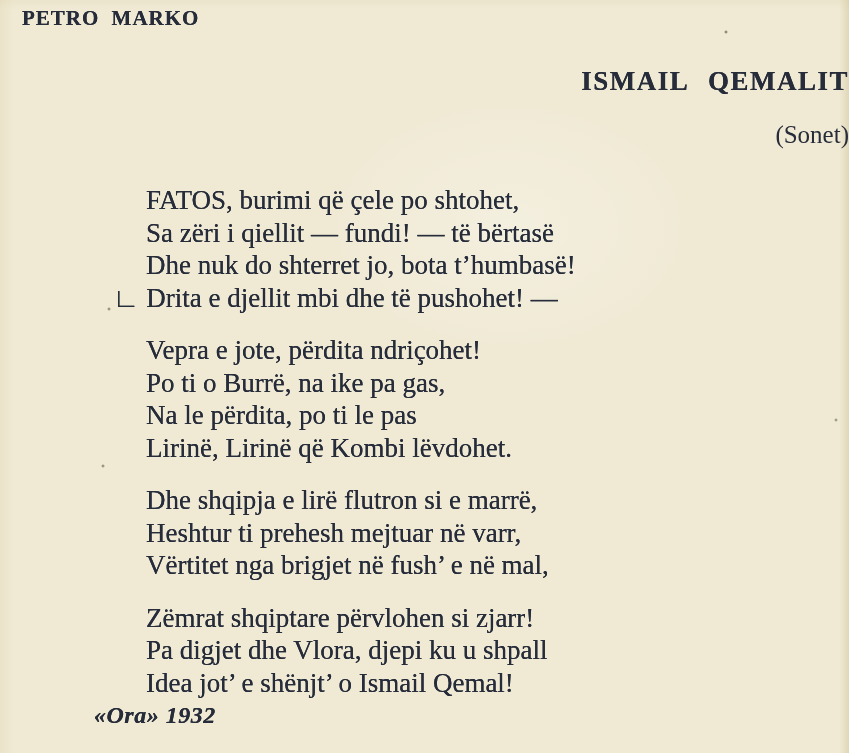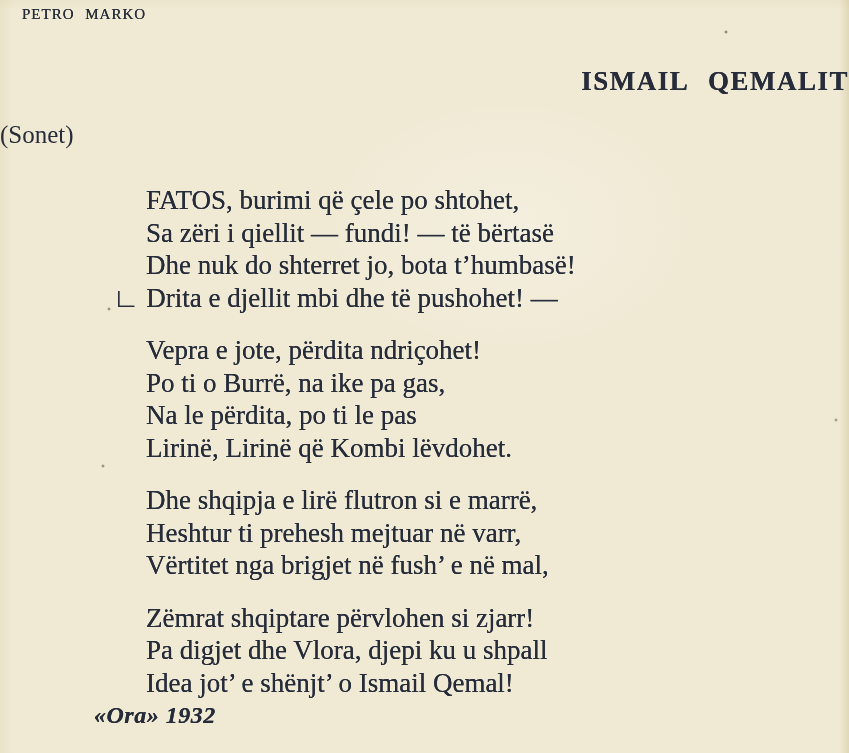--- a/index.html
+++ b/index.html
@@ -22,22 +22,22 @@
       linear-gradient(to right, rgba(216,205,165,0.25) 0, rgba(216,205,165,0) 14px),
       linear-gradient(to left, rgba(205,192,148,0.45) 0, rgba(205,192,148,0) 10px),
       linear-gradient(to bottom, rgba(216,205,165,0.2) 0, rgba(216,205,165,0) 10px);
     font-family: "Liberation Serif", "DejaVu Serif", serif;
     color: #262c39;
   }
   .author {
     position: absolute;
     left: 22px;
     top: 6px;
-    font-size: 15px;
-    font-weight: normal;
+    font-size: 21px;
+    font-weight: bold;
     letter-spacing: 1px;
     word-spacing: 6px;
     text-shadow: 0 0 0.4px #262c39;
   }
   .title {
     position: absolute;
     top: 66px;
     left: 0;
     width: 100%;
     text-align: right;
@@ -45,21 +45,21 @@
     font-weight: bold;
     letter-spacing: 1.5px;
     word-spacing: 12px;
     text-shadow: 0 0 0.4px #262c39;
   }
   .subtitle {
     position: absolute;
     top: 121px;
     left: 0;
     width: 100%;
-    text-align: left;
+    text-align: right;
     font-size: 25px;
   }
   .poem {
     position: absolute;
     left: 146px;
     top: 184px;
     font-size: 27px;
     text-shadow: 0 0 0.35px #2b3140;
   }
   .stanza { margin: 0 0 20px 0; }

